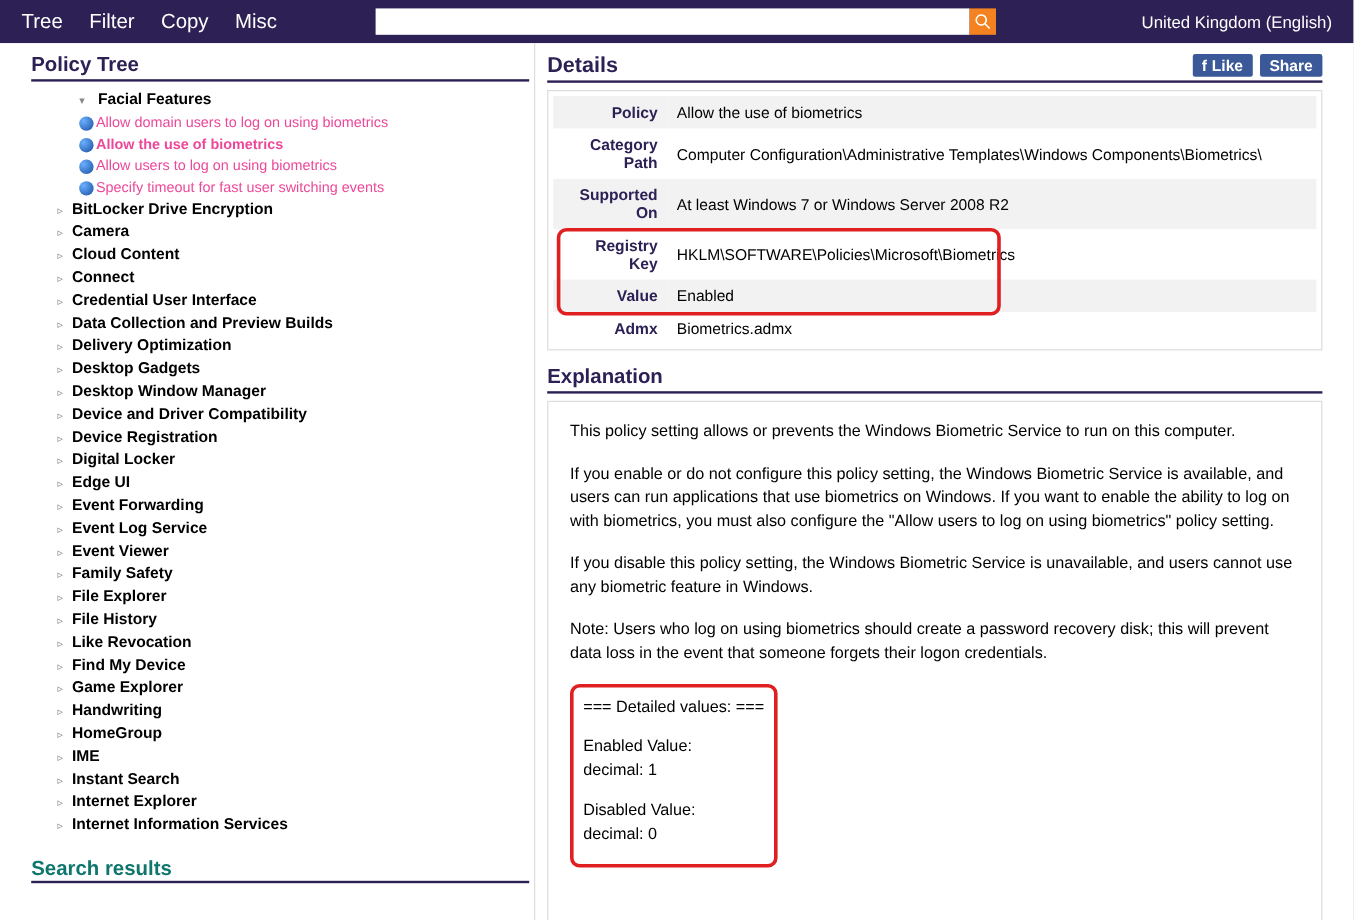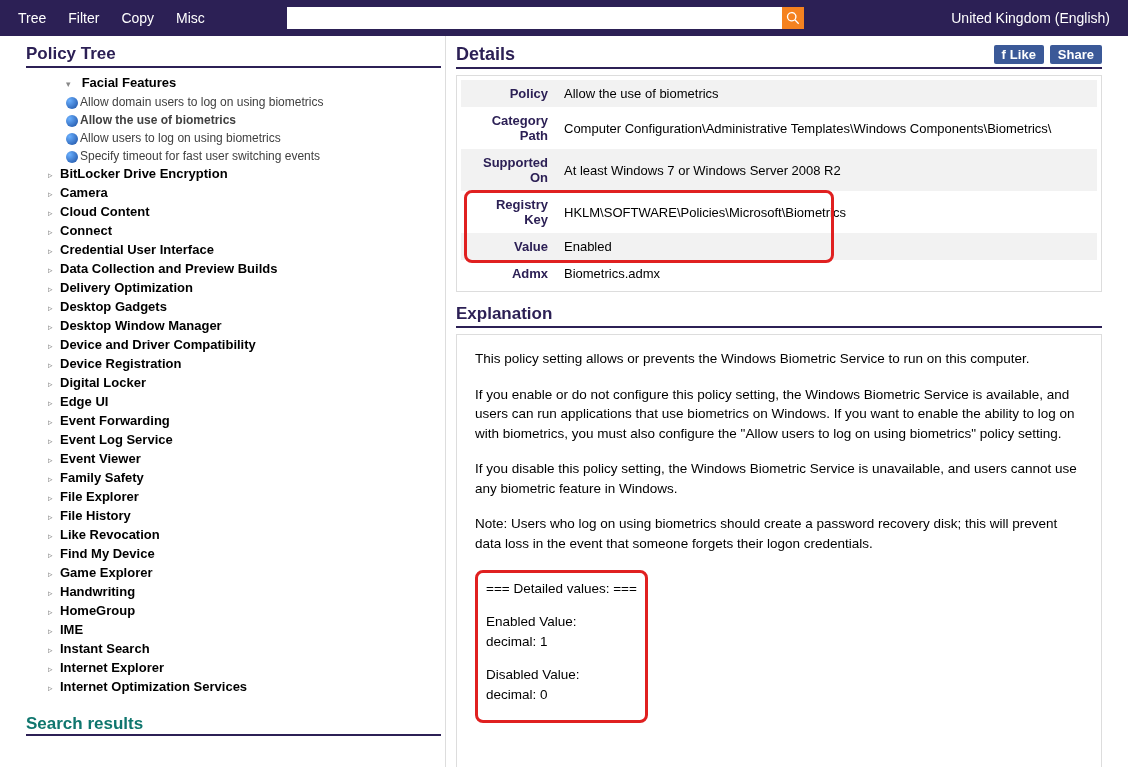--- a/index.html
+++ b/index.html
@@ -1,18 +1,18 @@
 <!DOCTYPE html>
 <html><head>
 <meta charset="utf-8">
 <style>
   * { box-sizing: border-box; margin: 0; padding: 0; }
   body { font-family: "Segoe UI", Arial, sans-serif; font-size: 13px; color: #000; background: linear-gradient(to bottom, #e0e8f8, #c0d0e0); }
   .topbar { background: #2c2055; height: 36px; display: flex; align-items: center; padding: 0 18px; color: #fff; }
-  .topbar .menu-item { margin-right: 22px; font-size: 14px; cursor: pointer; }
+  .topbar .menu-item { margin-right: 22px; font-size: 17px; cursor: pointer; }
   .topbar .search-wrap { display: flex; align-items: center; margin-left: 60px; }
   .topbar input.search { width: 495px; height: 22px; border: none; padding: 2px 6px; font-size: 13px; }
   .topbar .search-btn { width: 22px; height: 22px; background: #f58220; display: flex; align-items: center; justify-content: center; cursor: pointer; }
   .topbar .search-btn svg { width: 14px; height: 14px; fill: #fff; }
   .topbar .spacer { flex: 1; }
   .topbar .locale { font-size: 14px; }
 
   .page { display: flex; background: #fff; margin: 0; min-height: 731px; }
   .left { width: 446px; border-right: 1px solid #ddd; padding: 8px 4px 0 26px; display: flex; flex-direction: column; }
   .right { flex: 1; padding: 8px 26px 0 10px; display: flex; flex-direction: column; }
@@ -27,21 +27,21 @@
   .tree-scroll::-webkit-scrollbar { width: 16px; }
   .tree-scroll::-webkit-scrollbar-track { background: #f0f0f0; }
   .tree-scroll::-webkit-scrollbar-thumb { background: #c0c0c0; }
 
   .tree ul { list-style: none; }
   .tree li { line-height: 17px; white-space: nowrap; }
   .tree .toggle { display: inline-block; width: 10px; color: #888; font-size: 9px; cursor: pointer; margin-right: 2px; }
   .tree .lbl { font-weight: bold; font-size: 13px; color: #000; cursor: pointer; }
   .tree .sub { margin-left: 22px; }
   .tree .sub2 { margin-left: 40px; }
-  .tree .leaf { font-weight: normal; color: #404040; font-size: 12px; cursor: pointer; margin-top: 28px; }
+  .tree .leaf { font-weight: normal; color: #ec4899; font-size: 12px; cursor: pointer; margin-top: 28px; }
   .tree .leaf.bold { font-weight: bold; }
   .tree .globe { display: inline-block; width: 12px; height: 12px; background: radial-gradient(circle at 30% 30%, #6ab0ff, #1a4da0); border-radius: 50%; margin-right: 2px; vertical-align: middle; }
 
   .details-wrap { border: 1px solid #ddd; padding: 4px; margin-bottom: 12px; }
   table.details { width: 100%; border-collapse: collapse; }
   table.details td { padding: 6px 8px; font-size: 13px; }
   table.details tr:nth-child(odd) { background: #f2f2f2; }
   table.details td.k { width: 95px; text-align: right; color: #2c2055; font-weight: bold; }
 
   .expl-wrap { border: 1px solid #ddd; padding: 14px 18px; font-size: 13.5px; line-height: 1.45; height: 506px; overflow-y: scroll; position: relative; }
@@ -112,21 +112,21 @@
             <li><span class="toggle">▹</span><span class="lbl">File Explorer</span></li>
             <li><span class="toggle">▹</span><span class="lbl">File History</span></li>
             <li><span class="toggle">▹</span><span class="lbl">Like Revocation</span></li>
             <li><span class="toggle">▹</span><span class="lbl">Find My Device</span></li>
             <li><span class="toggle">▹</span><span class="lbl">Game Explorer</span></li>
             <li><span class="toggle">▹</span><span class="lbl">Handwriting</span></li>
             <li><span class="toggle">▹</span><span class="lbl">HomeGroup</span></li>
             <li><span class="toggle">▹</span><span class="lbl">IME</span></li>
             <li><span class="toggle">▹</span><span class="lbl">Instant Search</span></li>
             <li><span class="toggle">▹</span><span class="lbl">Internet Explorer</span></li>
-            <li><span class="toggle">▹</span><span class="lbl">Internet Optimization Services</span></li>
+            <li><span class="toggle">▹</span><span class="lbl">Internet Information Services</span></li>
           </ul>
       </div>
     </div>
     <h2 class="searchres">Search results</h2>
   </div>
 
   <div class="right">
     <div class="sec-row">
       <h2>Details</h2>
       <div class="fb-btn">

